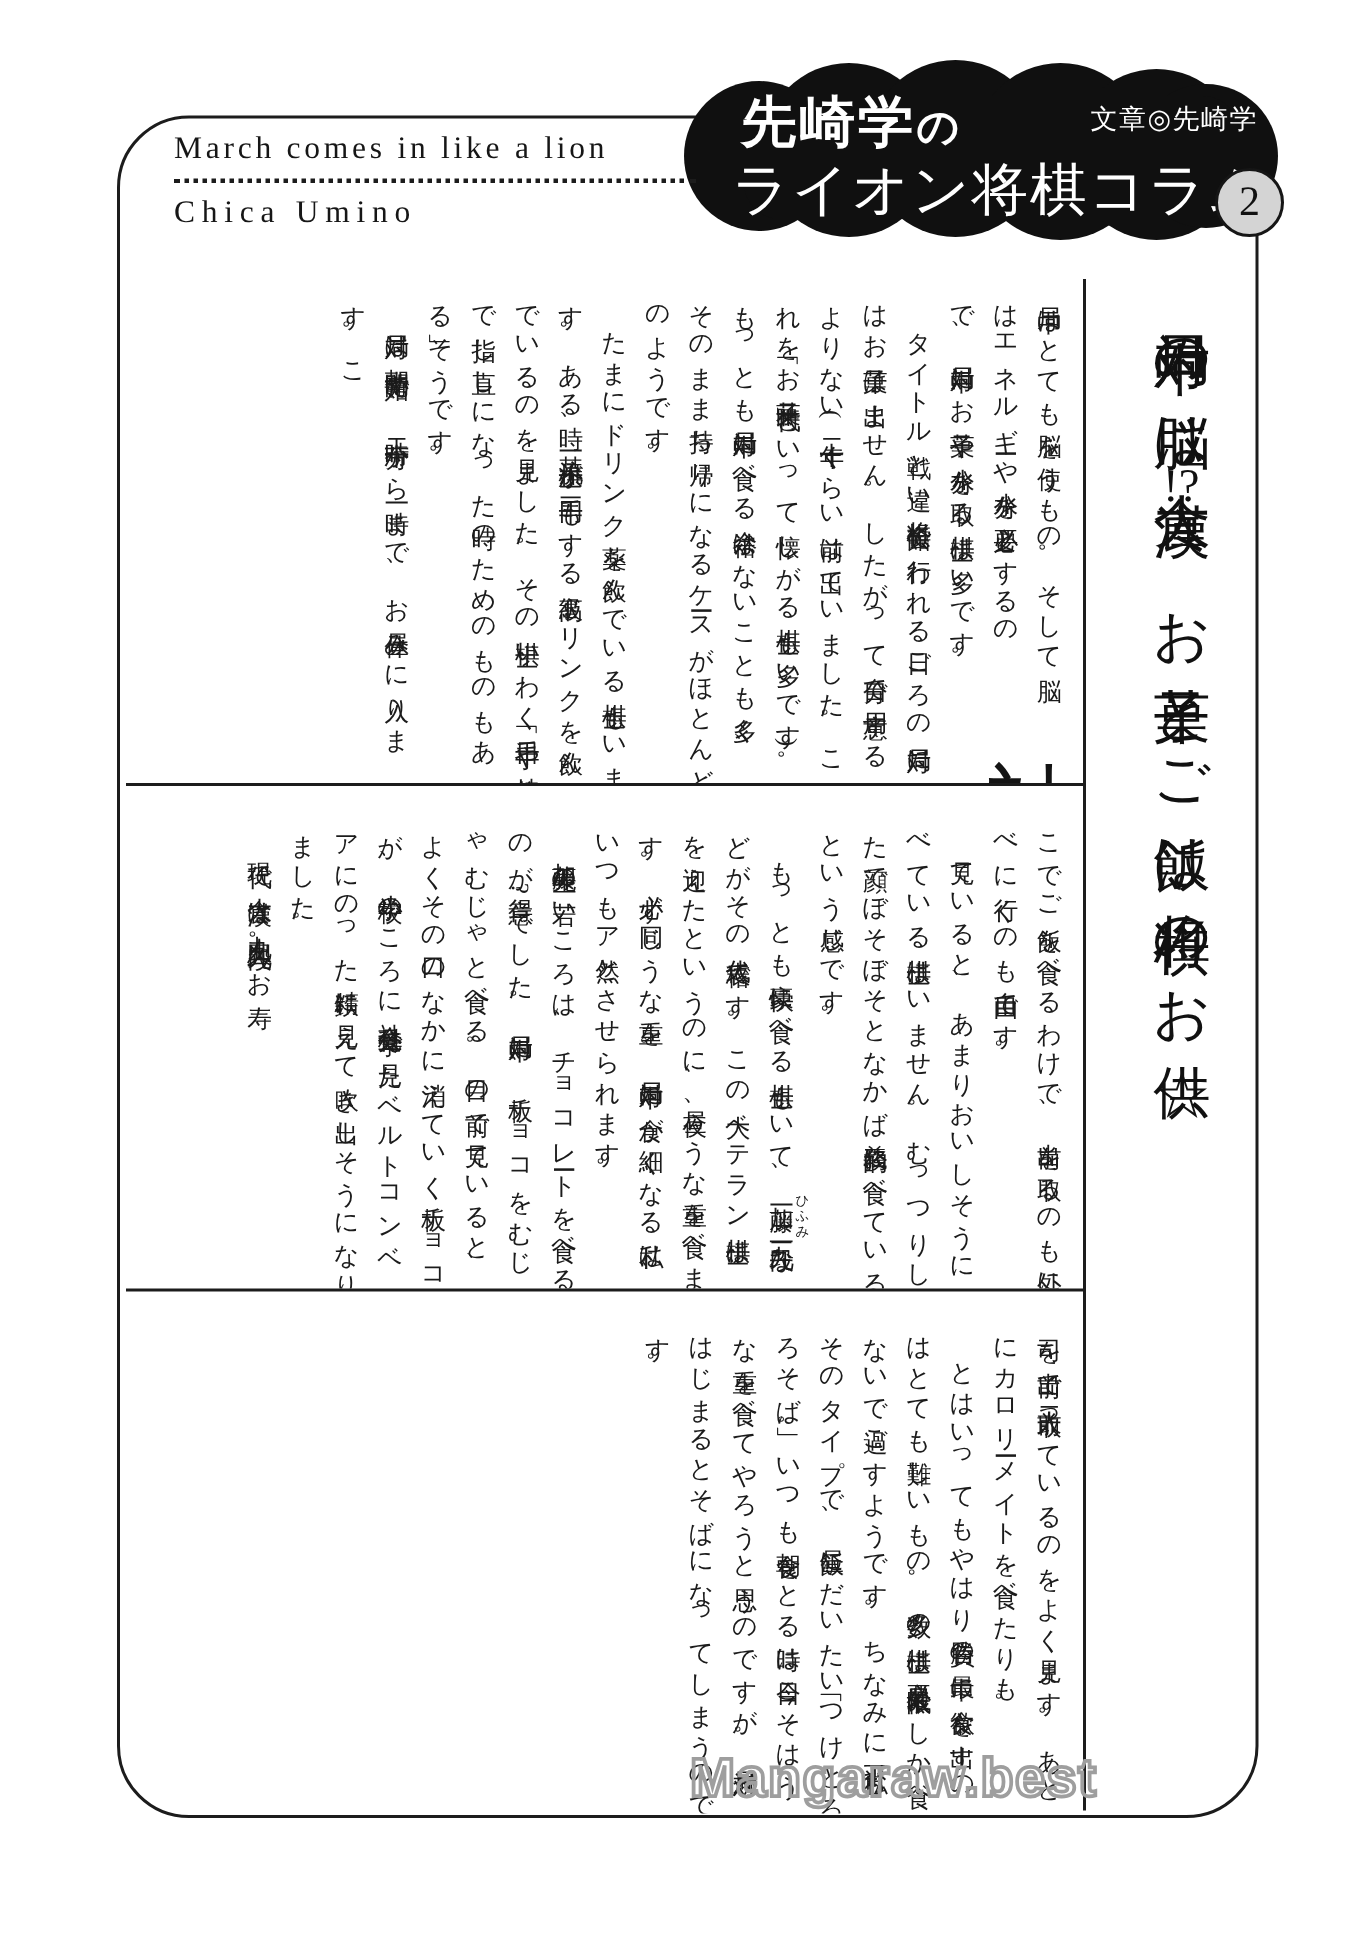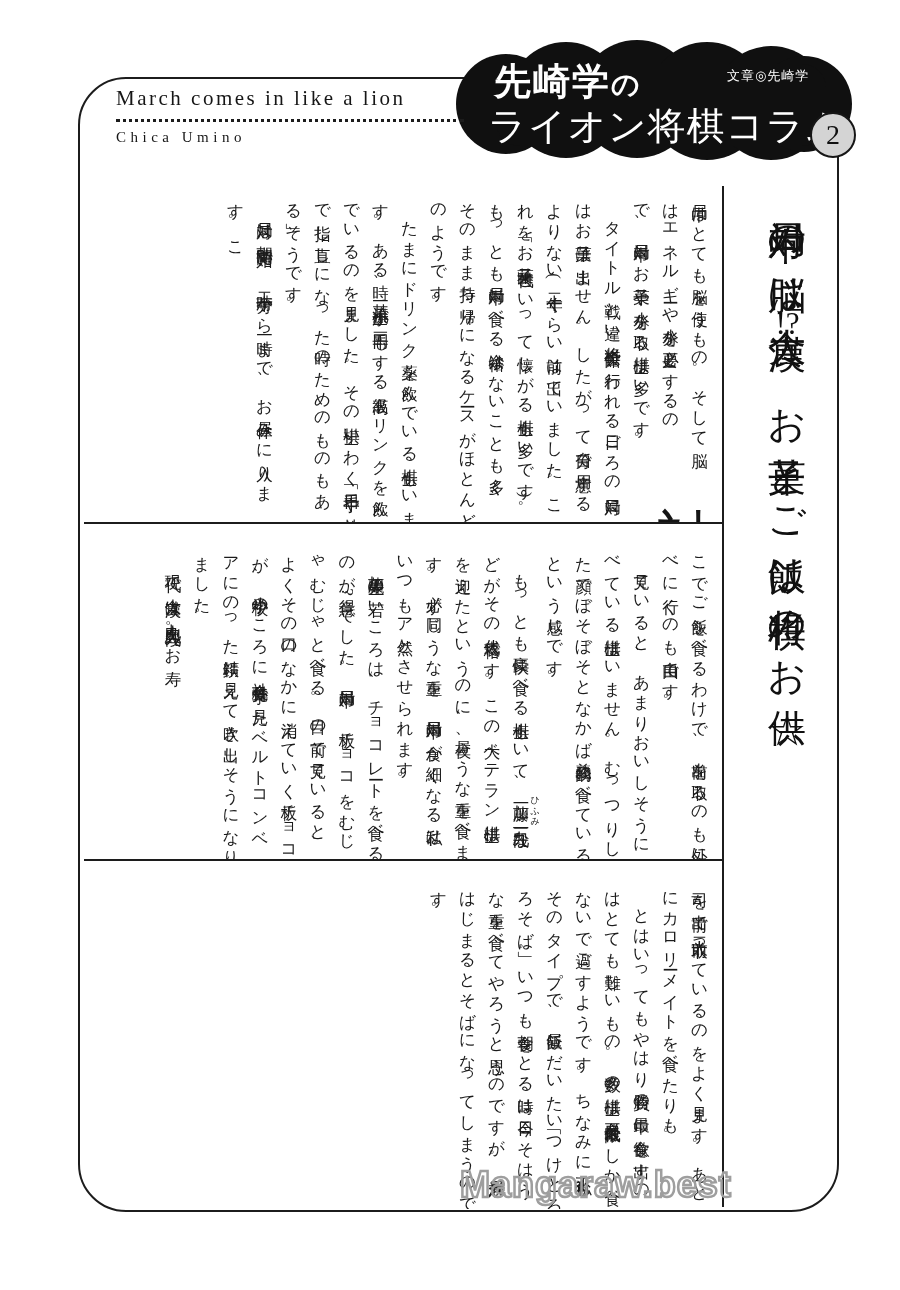--- a/index.html
+++ b/index.html
@@ -9,34 +9,34 @@
   }
   
   .frame{
     position:absolute;left:78px;top:77px;width:757px;height:1131px;
     border:2.5px solid #1c1c1c;border-radius:48px;background:transparent;z-index:0;
   }
   
   .logo{position:absolute;left:116px;top:86px;width:352px;z-index:2;}
   .logo-line1{font-size:21px;letter-spacing:2.5px;color:#161616;white-space:nowrap;}
   .logo-dots{border-top:3.5px dotted #1c1c1c;margin:8px 0 7px 0;width:348px;}
-  .logo-line2{font-size:15px;letter-spacing:4.5px;color:#161616;white-space:nowrap;}
+  .logo-line2{font-size:21px;letter-spacing:4.5px;color:#161616;white-space:nowrap;}
   
   .cloud{position:absolute;left:456px;top:40px;width:396px;height:128px;z-index:1;}
   .cloud .blob{position:absolute;background:#101010;border-radius:50%;}
   .b1{left:0px;top:14px;width:100px;height:100px;}
   .b2{left:52px;top:2px;width:116px;height:116px;}
   .b3{left:122px;top:0px;width:118px;height:118px;}
   .b4{left:192px;top:2px;width:118px;height:118px;}
   .b5{left:258px;top:6px;width:114px;height:114px;}
   .b6{left:300px;top:16px;width:96px;height:96px;}
   .bcore{position:absolute;left:40px;top:24px;width:330px;height:82px;background:#101010;border-radius:24px;}
   .title1{position:absolute;left:494px;top:57px;color:#ffffff;font-size:37px;letter-spacing:2px;z-index:3;white-space:nowrap;font-weight:bold;}
   .title1 .particle{font-size:28px;}
-  .credit{position:absolute;left:727px;top:67px;color:#ffffff;font-size:13px;letter-spacing:1px;z-index:3;white-space:nowrap;}
+  .credit{position:absolute;left:727px;top:67px;color:#ffffff;font-size:18px;letter-spacing:1px;z-index:3;white-space:nowrap;}
   .title2{position:absolute;left:488px;top:101px;color:#ffffff;font-size:38px;letter-spacing:1px;z-index:3;white-space:nowrap;}
   .badge{
     position:absolute;left:810px;top:112px;width:42px;height:42px;border-radius:50%;
     background:#d4d4d4;border:2px solid #161616;color:#111;font-size:28px;
     display:flex;align-items:center;justify-content:center;z-index:5;
   }
   
   .vrule{position:absolute;left:722px;top:186px;width:2px;height:1021px;background:#1c1c1c;z-index:1;}
   
   .headline{

